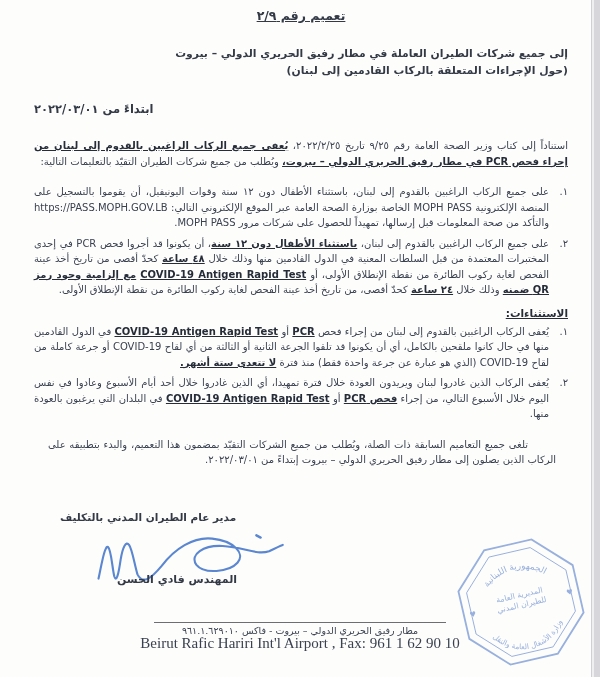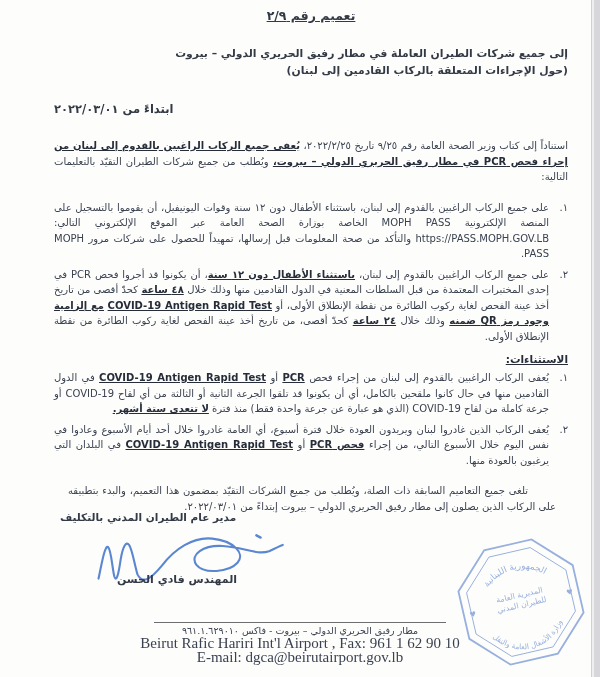--- a/index.html
+++ b/index.html
@@ -6,21 +6,21 @@
   .page{
     position:relative;width:600px;height:677px;margin:0 auto;
     background:#fdfdfc;overflow:hidden;
     font-family:"DejaVu Sans",sans-serif;color:#3a4150;
     direction:rtl;
   }
   .page-edge{
     position:absolute;top:0;bottom:0;right:0;width:11px;
     background:linear-gradient(to left,#d7d7db 0 6px,#efeff1 6px 8px,#cfcfd4 8px 9px,#fdfdfc 9px);
   }
-  .content{padding:8px 32px 0 34px;margin-left:20px;}
+  .content{padding:8px 32px 0 34px;}
   .doc-title{
     text-align:center;font-size:12.5px;font-weight:700;
     text-decoration:underline;color:#333a46;margin-bottom:22px;letter-spacing:.3px;
   }
   .addr{text-align:right;font-weight:700;font-size:10.8px;line-height:17px;color:#333a46;}
   .date-line{text-align:left;font-weight:700;font-size:11.5px;margin-top:23px;color:#333a46;}
   .para{font-size:10px;line-height:15.5px;text-align:justify;color:#3a4150;}
   .intro{margin:22px 0 0 0;}
   .olist{margin-top:15px;}
   .item{display:flex;margin-bottom:5px;}
@@ -75,21 +75,21 @@
 
     <div class="exc-head">الاستثناءات:</div>
 
     <div class="olist" style="margin-top:0">
       <div class="item">
         <span class="num">١.</span>
         <div class="ibody"><span>يُعفى الركاب الراغبين بالقدوم إلى لبنان من إجراء فحص </span><span class="emph" dir="ltr">PCR</span><span> أو </span><span class="emph">COVID-19 Antigen Rapid Test</span><span> في الدول القادمين منها في حال كانوا ملقحين بالكامل، أي أن يكونوا قد تلقوا الجرعة الثانية أو الثالثة من أي لقاح COVID-19 أو جرعة كاملة من لقاح COVID-19 (الذي هو عبارة عن جرعة واحدة فقط) منذ فترة </span><span class="emph">لا تتعدى ستة أشهر.</span></div>
       </div>
       <div class="item">
         <span class="num">٢.</span>
-        <div class="ibody"><span>يُعفى الركاب الذين غادروا لبنان ويريدون العودة خلال فترة أسبوع، أي العامة غادروا خلال أحد أيام الأسبوع وعادوا في نفس اليوم خلال الأسبوع التالي، من إجراء </span><span class="emph">فحص PCR</span><span> أو </span><span class="emph">COVID-19 Antigen Rapid Test</span><span> في البلدان التي يرغبون بالعودة منها.</span></div>
+        <div class="ibody"><span>يُعفى الركاب الذين غادروا لبنان ويريدون العودة خلال فترة تمهيدا، أي الذين غادروا خلال أحد أيام الأسبوع وعادوا في نفس اليوم خلال الأسبوع التالي، من إجراء </span><span class="emph">فحص PCR</span><span> أو </span><span class="emph">COVID-19 Antigen Rapid Test</span><span> في البلدان التي يرغبون بالعودة منها.</span></div>
       </div>
     </div>
 
     <p class="para closing">تلغى جميع التعاميم السابقة ذات الصلة، ويُطلب من جميع الشركات التقيّد بمضمون هذا التعميم، والبدء بتطبيقه على الركاب الذين يصلون إلى مطار رفيق الحريري الدولي – بيروت إبتداءً من ٢٠٢٢/٠٣/٠١.</p>
   </div>
 
   <div class="sig-title">مدير عام الطيران المدني بالتكليف</div>
 
   <svg class="sig-svg" viewBox="0 0 190 55" fill="none" stroke="#5b86d0" stroke-width="2" stroke-linecap="round">
     <path d="M10,48 C13,34 16,16 19,18 C22,20 23,38 25,46 C27,52 29,44 31,30
@@ -119,16 +119,15 @@
         <text x="21" y="79" font-size="8">♥</text>
         <text x="129" y="79" font-size="8">♥</text>
       </g>
     </g>
   </svg>
 
   <div class="footer">
     <div class="footer-rule"></div>
     <div class="footer-ar">مطار رفيق الحريري الدولي – بيروت  -  فاكس ٩٦١.١.٦٢٩٠١٠</div>
     <div class="footer-en">Beirut Rafic Hariri Int'l Airport , Fax: 961 1 62 90 10</div>
-    <div class="footer-email">E-mail: dgca@beirutairport.gov.lb</div>
   </div>
 
 </div>
 
 </body></html>

